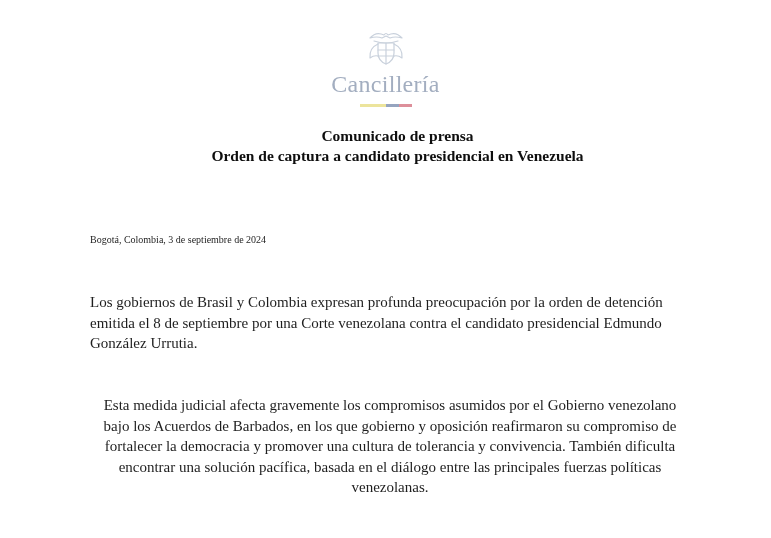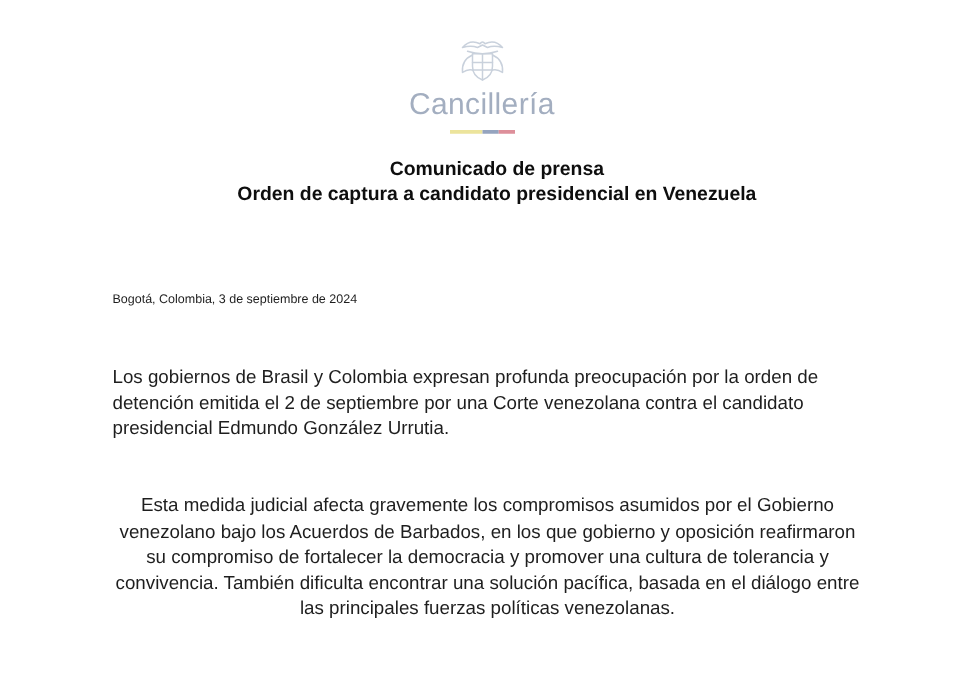--- a/index.html
+++ b/index.html
@@ -5,21 +5,21 @@
   html, body {
     margin: 0;
     padding: 0;
     background: #ffffff;
   }
   .page {
     position: relative;
     width: 771px;
     height: 538px;
     background: #ffffff;
-    font-family: Liberation Sans, sans-serif;
+    font-family: Liberation Serif, serif;
     color: #1e1e1e;
     overflow: hidden;
   }
   .logo-block {
     position: absolute;
     top: 30px;
     left: 0;
     width: 100%;
     text-align: center;
   }
@@ -103,17 +103,17 @@
     </div>
   </div>
 
   <h1 class="doc-title">
     <span>Comunicado de prensa</span><br>
     <span>Orden de captura a candidato presidencial en Venezuela</span>
   </h1>
 
   <p class="dateline">Bogotá, Colombia, 3 de septiembre de 2024</p>
 
-  <p class="body-para para-1">Los gobiernos de Brasil y Colombia expresan profunda preocupación por la orden de detención emitida el 2 de septiembre por una Corte venezolana contra el candidato presidencial Edmundo González Urrutia.</p>
+  <p class="body-para para-1">Los gobiernos de Brasil y Colombia expresan profunda preocupación por la orden de detención emitida el 8 de septiembre por una Corte venezolana contra el candidato presidencial Edmundo González Urrutia.</p>
 
   <p class="body-para para-2">Esta medida judicial afecta gravemente los compromisos asumidos por el Gobierno venezolano bajo los Acuerdos de Barbados, en los que gobierno y oposición reafirmaron su compromiso de fortalecer la democracia y promover una cultura de tolerancia y convivencia. También dificulta encontrar una solución pacífica, basada en el diálogo entre las principales fuerzas políticas venezolanas.</p>
 
 </div>
 
 </body></html>

